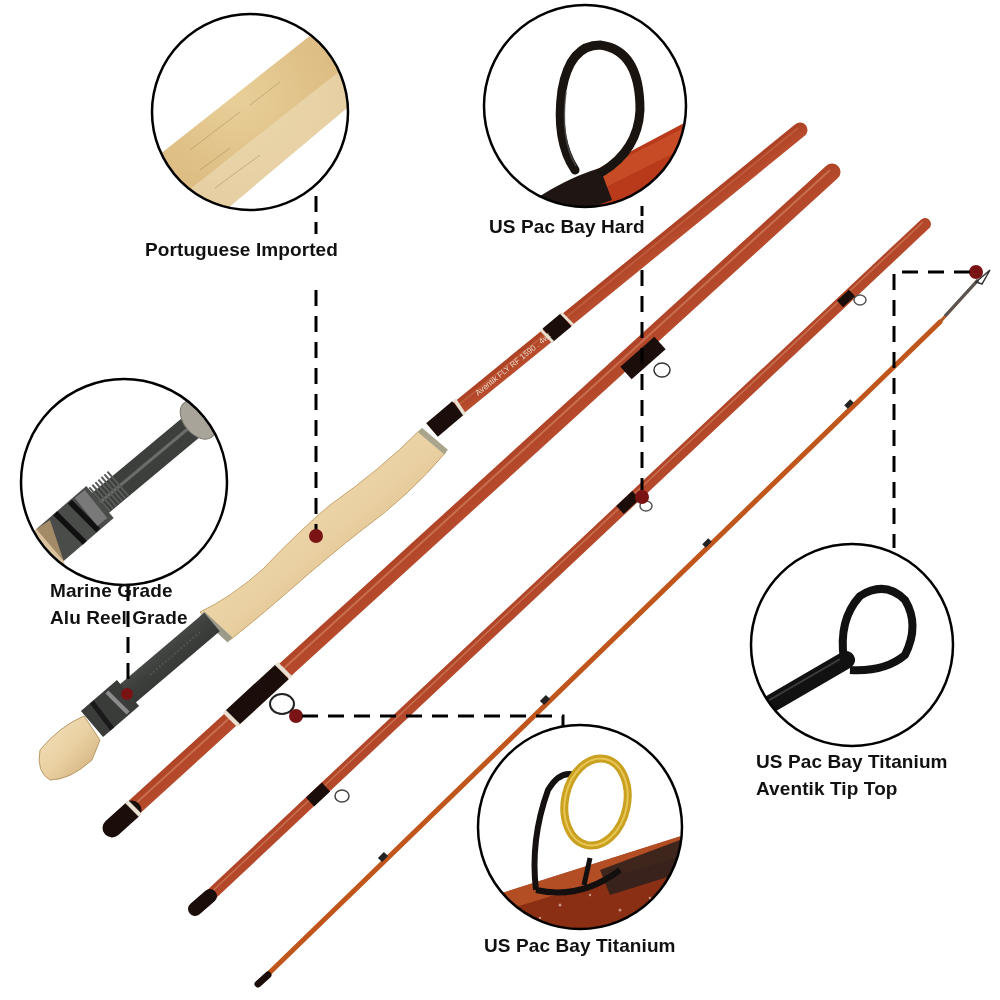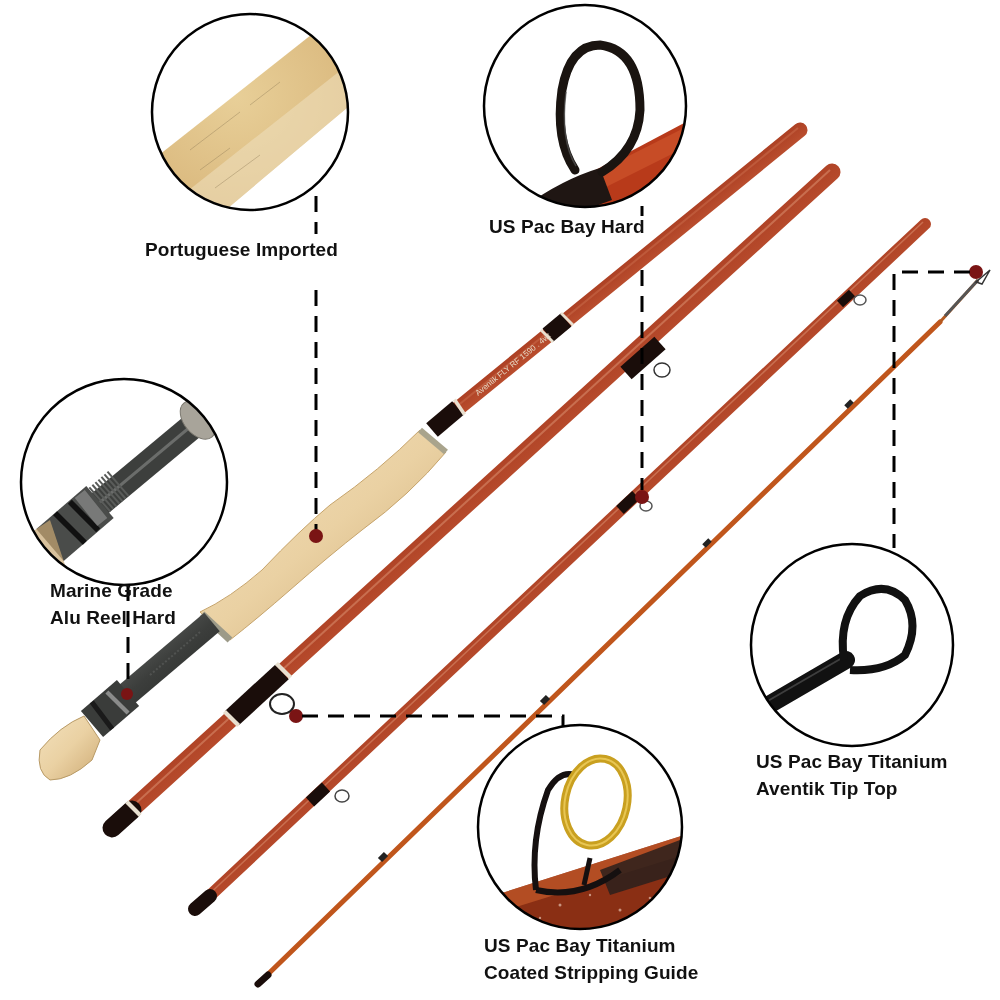--- a/index.html
+++ b/index.html
@@ -231,24 +231,23 @@
 <div class="label" style="left:145px; top:236px;">
   <span>Portuguese Imported</span>
 </div>
 
 <div class="label" style="left:489px; top:213px;">
   <span>US Pac Bay Hard</span>
 </div>
 
 <div class="label" style="left:50px; top:577px;">
   <span>Marine Grade</span>
-  <span>Alu Reel Hard</span>
+  <span>Alu Reel Grade</span>
 </div>
 
 <div class="label" style="left:756px; top:748px;">
   <span>US Pac Bay Titanium</span>
   <span>Aventik Tip Top</span>
 </div>
 
 <div class="label" style="left:484px; top:932px;">
   <span>US Pac Bay Titanium</span>
-  <span>Coated Stripping Guide</span>
 </div>
 
 </body></html>

